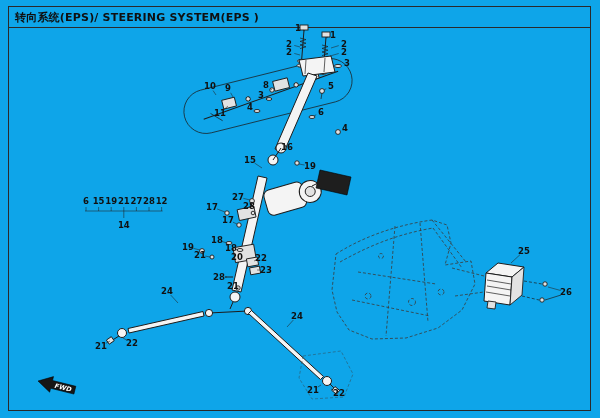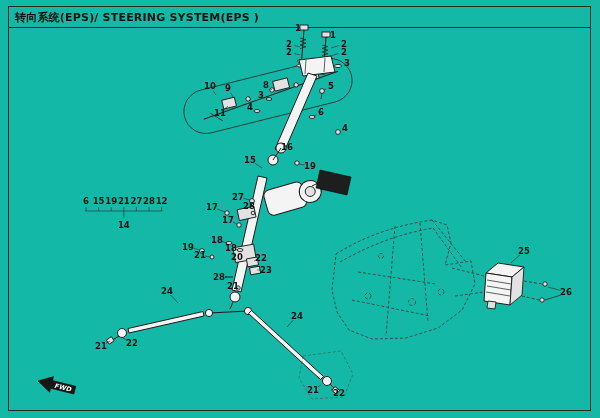--- a/index.html
+++ b/index.html
@@ -1,17 +1,17 @@
 <!DOCTYPE html>
 <html><head>
 <meta charset="utf-8">
 <style>
   html,body{margin:0;padding:0;width:600px;height:418px;background:#fff;overflow:hidden;
     font-family:"DejaVu Sans", sans-serif;}
-  .page{position:relative;width:600px;height:418px;background:#14b8a6;}
+  .page{position:relative;width:600px;height:418px;background:#0ea5e9;}
   .page-border{position:absolute;left:8px;top:6px;width:583px;height:405px;
     border:1.3px solid #2a2a2a;box-sizing:border-box;}
   .title{position:absolute;left:15px;top:10px;font-size:11px;font-weight:bold;color:#101010;
     letter-spacing:.2px;white-space:nowrap;}
   .title-rule{position:absolute;left:8px;top:27px;width:583px;height:0;border-top:1.2px solid #2a2a2a;}
   svg{position:absolute;left:0;top:0;}
   .callout{font-size:8.5px;font-weight:bold;fill:#111;text-anchor:middle;
     font-family:"DejaVu Sans", sans-serif;}
   .leader{stroke:#222;stroke-width:.55;}
   .ln{stroke:#1c1c1c;stroke-width:1;fill:none;}

